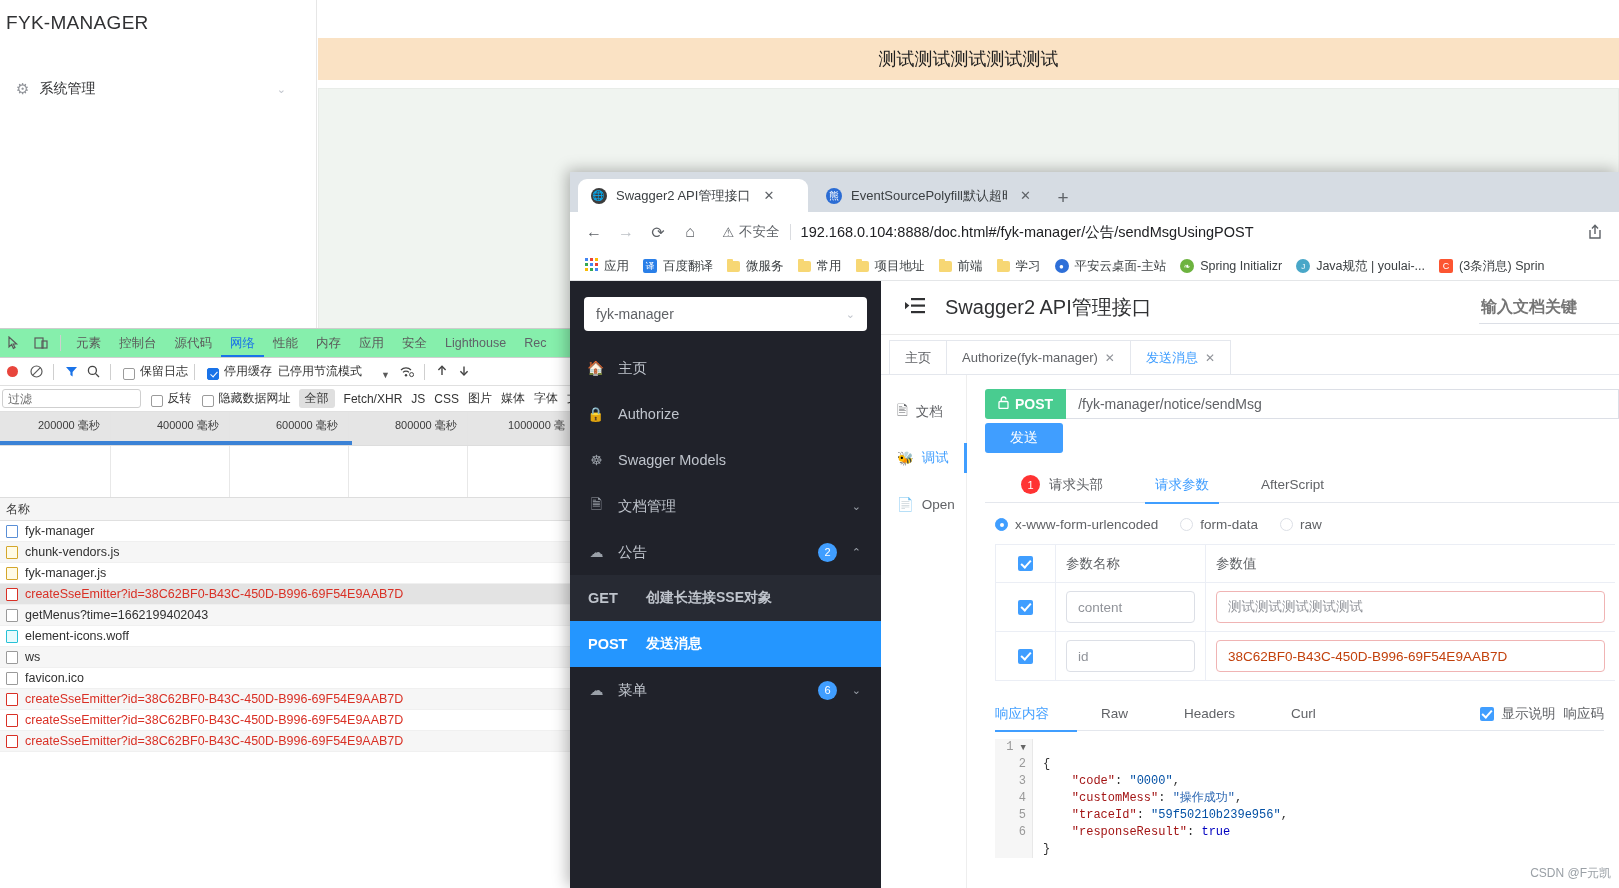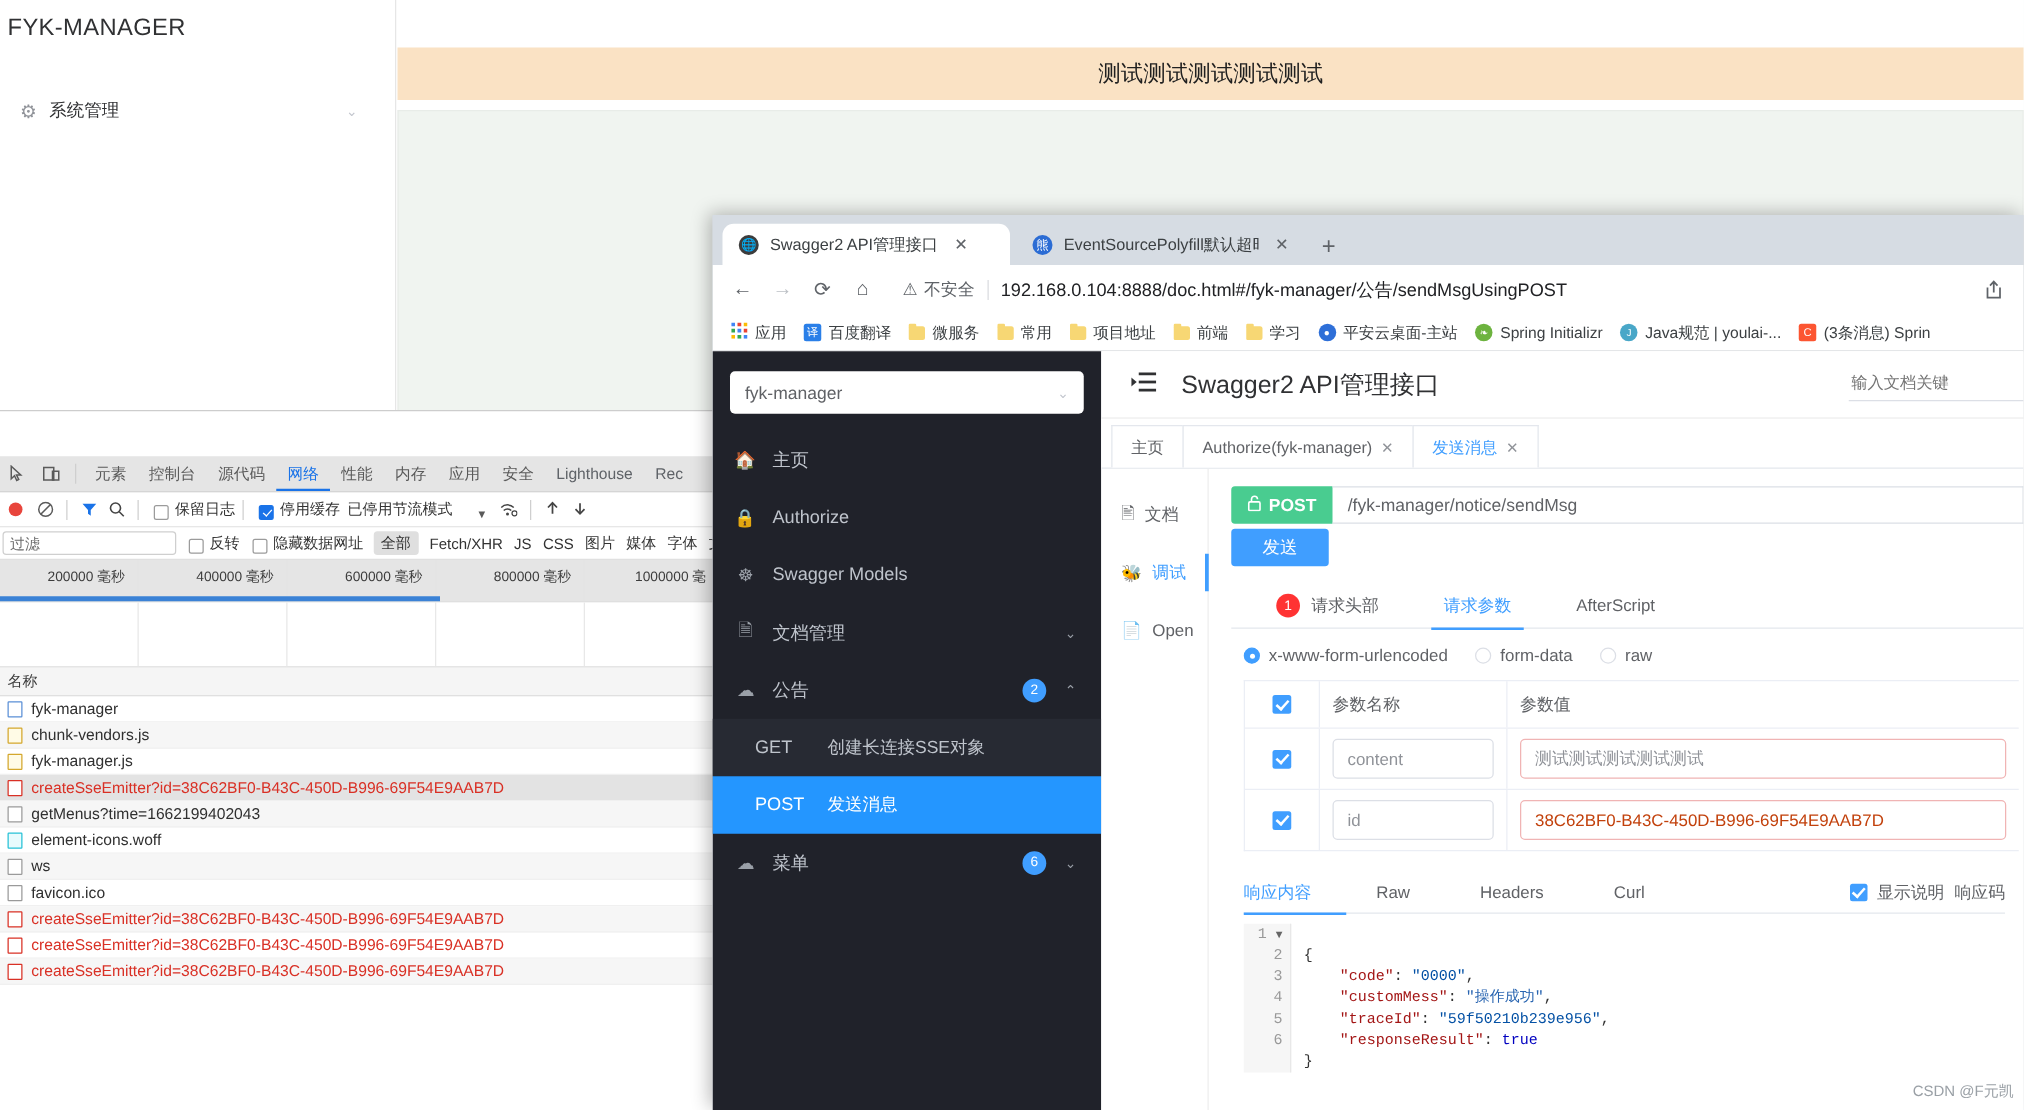--- a/index.html
+++ b/index.html
@@ -48,21 +48,21 @@
   }
 
   
   #devtools {
     position:absolute; left:0; top:328px; width:579px; height:560px;
     background:#ffffff; border-top:1px solid #cdcdcd;
     font-size:12px; color:#303030; overflow:hidden;
   }
   #dt-tabs {
     height:29px; display:flex; align-items:center; gap:0;
-    border-bottom:1px solid #d0d0d0; background:#e5e5e5; padding-left:2px;margin-top:36px;
+    border-bottom:1px solid #d0d0d0; background:#86efac; padding-left:2px;
   }
   .dt-inspect { width:26px; height:26px; display:flex; align-items:center;
     justify-content:center; cursor:pointer; }
   .dt-sep { width:1px; height:16px; background:#cfcfcf; margin:0 6px; }
   .dt-tab { padding:0 9px; height:28px; line-height:28px; cursor:pointer;
     white-space:nowrap; color:#5a5a5a; font-size:12.5px; }
   .dt-tab.active { color:#1a73e8; box-shadow: inset 0 -2px 0 #1a73e8; }
   .dt-tab.dim { color:#5f6368; }
 
   #dt-toolbar {
@@ -178,34 +178,34 @@
   }
   .sw-item .sicon { width:17px; display:flex; align-items:center; justify-content:center;
     color:#9aa0a8; font-size:14px; flex:0 0 auto;}
   .sw-item .chev { position:absolute; right:20px; color:#9aa0a8; font-size:11px; }
   .sw-badge {
     position:absolute; right:44px; width:19px; height:19px; border-radius:50%;
     background:#409eff; color:#fff; font-size:11px; display:flex;
     align-items:center; justify-content:center;
   }
   .sw-sub {
-    height:46px; display:flex; align-items:center; padding-left:34px;
-    color:#bfc4cc; font-size:14px; cursor:pointer; background:#272a33;
+    height:46px; display:flex; align-items:center; padding-left:18px;
+    color:#bfc4cc; font-size:14px; cursor:pointer; background:#272a33;font-weight:bold;
   }
   .sw-sub .method { width:58px; flex:0 0 auto; font-size:14.5px;}
   .sw-sub.active { background:#2496ff; color:#fff; }
 
   #sw-main { flex:1; background:#fff; position:relative; overflow:hidden; }
   #sw-topbar { height:54px; display:flex; align-items:center; gap:20px; padding:0 24px;
     border-bottom:1px solid #eaeaea;}
   #sw-title { font-size:20px; color:#303133; }
   #sw-search { position:absolute; right:0px; top:16px; width:140px;
     border-bottom:1px solid #dcdfe6; padding-bottom:6px; }
-  #sw-search input { border:0; outline:0; width:100%; font-size:13px; color:#ef4444;
-    font-family:"Liberation Sans",sans-serif; background:transparent;}
+  #sw-search input { border:0; outline:0; width:100%; font-size:16px; color:#ef4444;
+    font-family:"Liberation Sans",sans-serif; background:transparent;font-weight:bold;}
 
   #sw-tabs { height:40px; display:flex; align-items:flex-end; padding-left:8px;
     border-bottom:1px solid #e4e7ed; background:#fff;}
   .sw-tab { height:34px; display:flex; align-items:center; gap:7px; padding:0 15px;
     border:1px solid #e4e7ed; border-bottom:none; font-size:13px; color:#606266;
     background:#fff; cursor:pointer; margin-right:-1px; }
   .sw-tab.active { color:#409eff; }
   .sw-tab .x { color:#909399; font-size:12px; }
 
   #sw-body { display:flex; height:calc(100% - 94px); }

